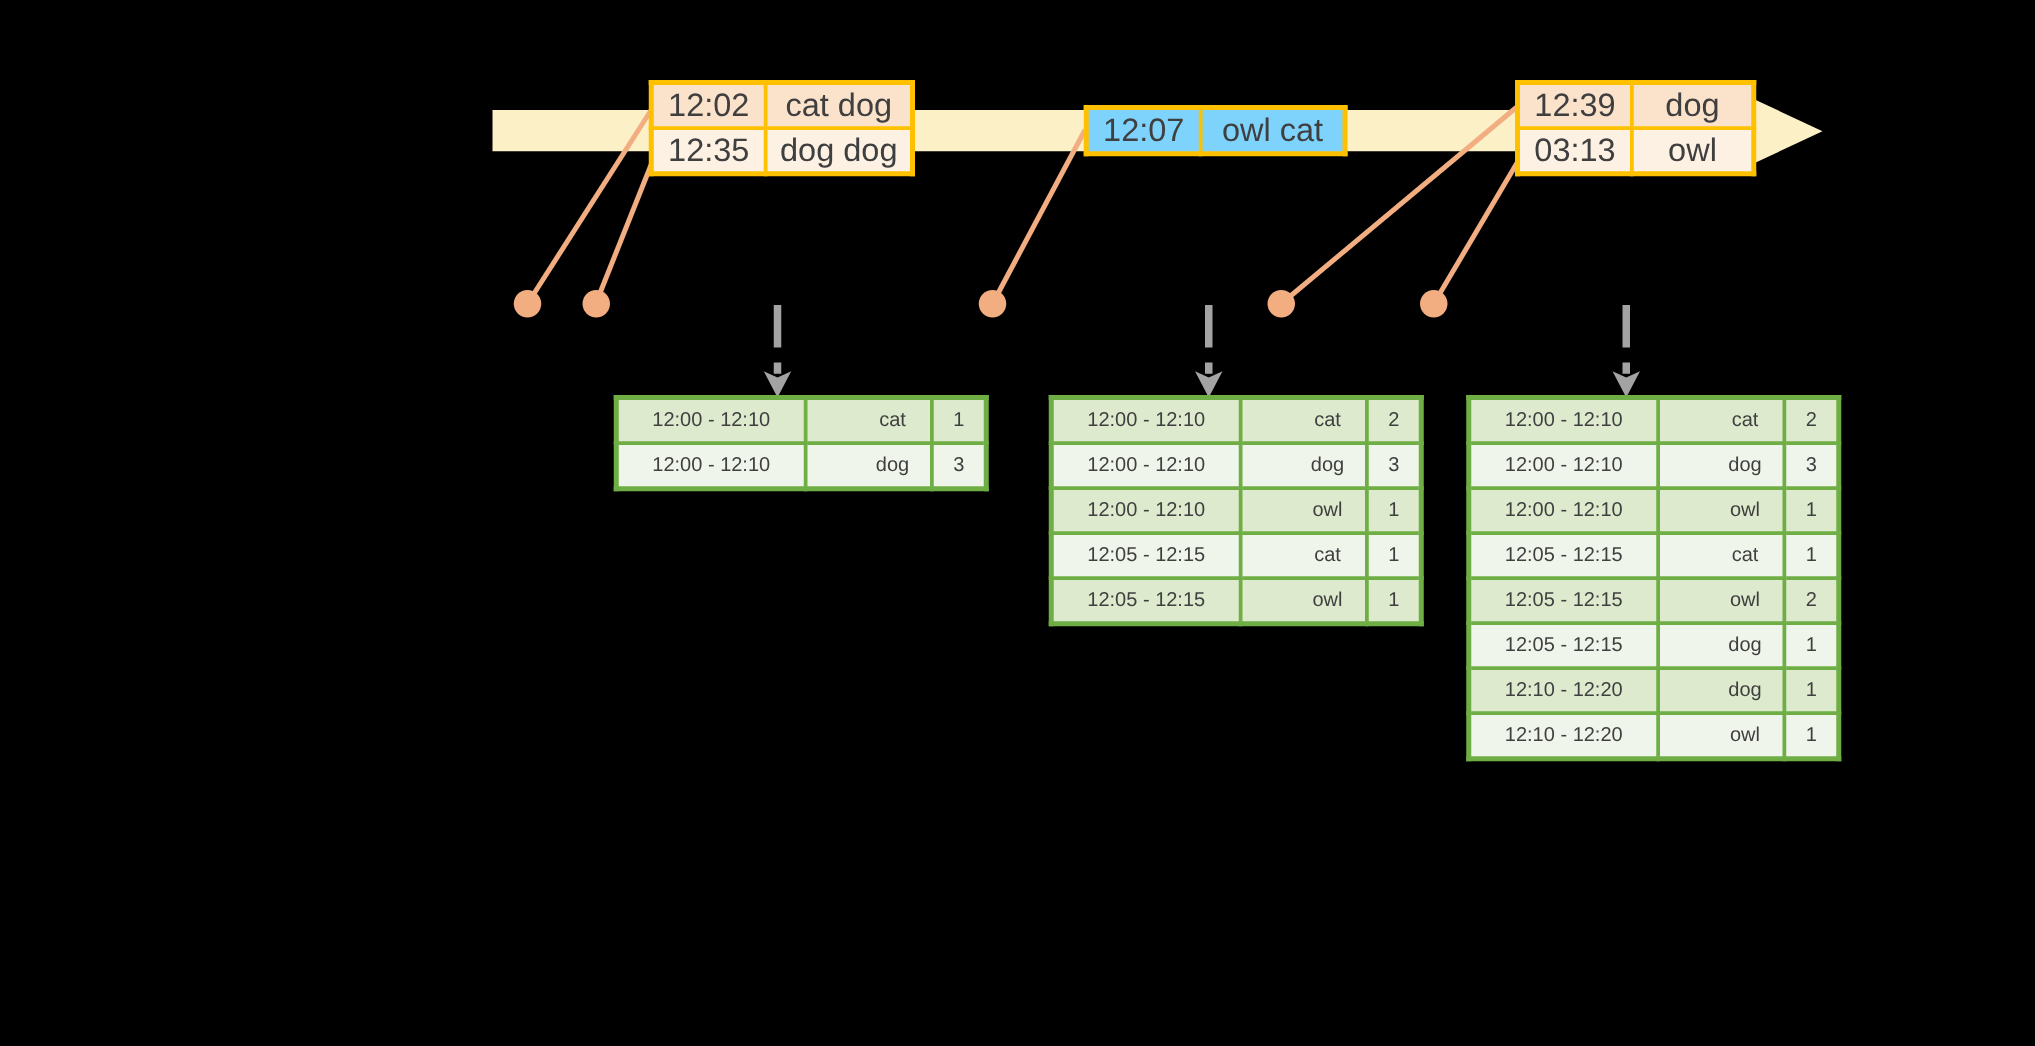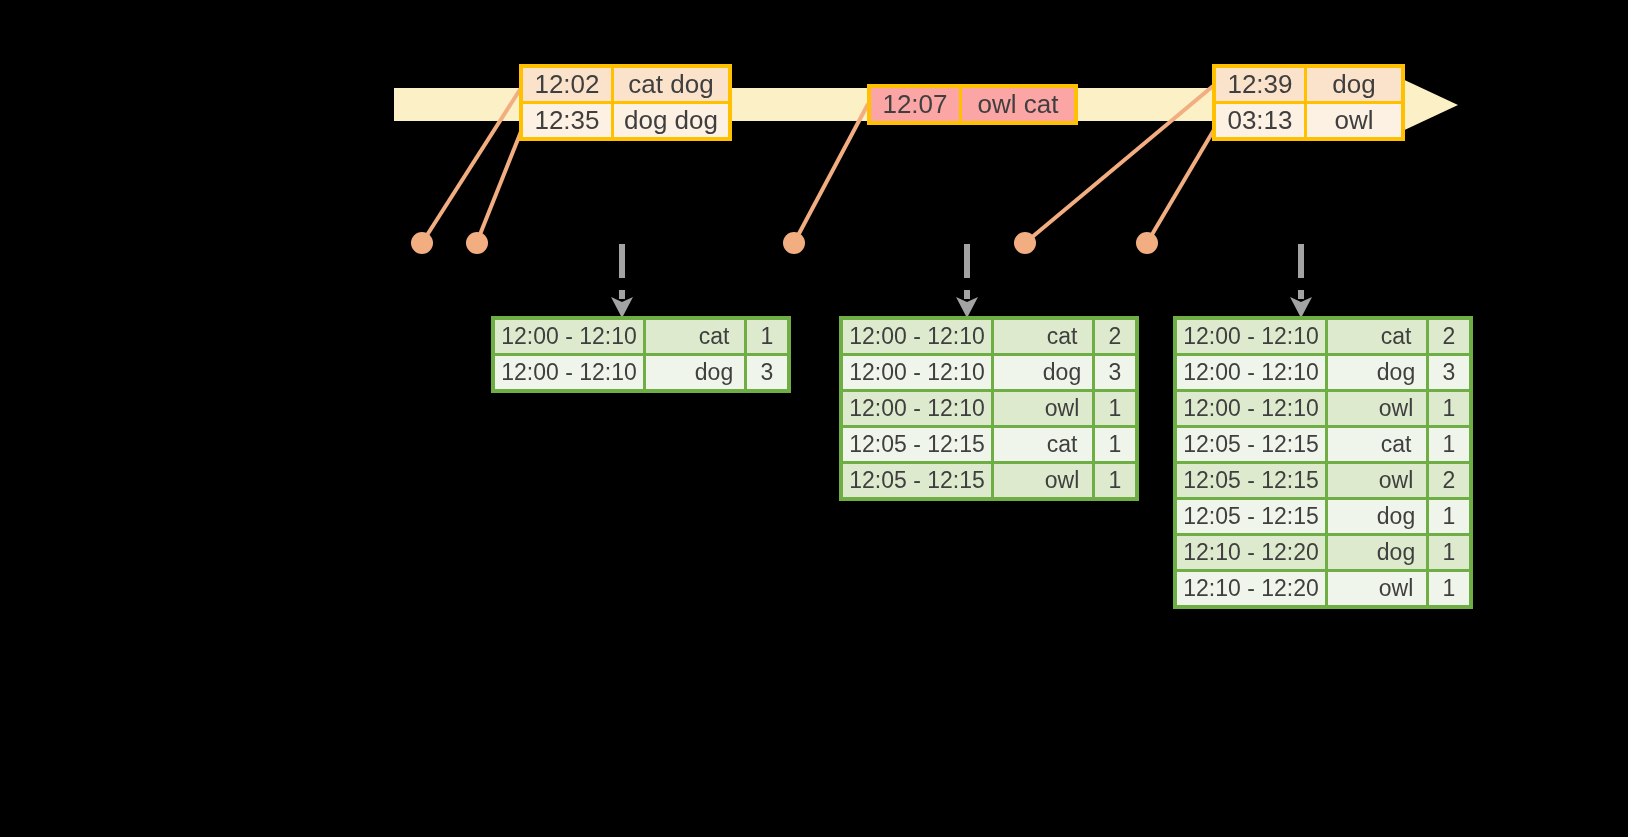--- a/index.html
+++ b/index.html
@@ -47,27 +47,27 @@
     vertical-align:middle;
     padding:0 4px;
     white-space:nowrap;
   }
   .event-table .c-time{width:80px;}
   .et1 .c-words{width:106px;margin-top:44px;}
   .et2 .c-words{width:104px;}
   .et3 .c-words{width:86px;}
   .event-table tr:nth-child(odd) td{background:#FBE2CB;}
   .event-table tr:nth-child(even) td{background:#FDF1E3;}
-  table.event-table.single tr td{background:#fca5a5;}
+  table.event-table.single tr td{background:#7dd3fc;}
   
   table.result-table{
     position:absolute;
     border-collapse:collapse;
     border:4px solid #6FAE45;
-    font-size:23px;
+    font-size:16px;
     table-layout:fixed;
   }
   table.result-table td{
     border:3px solid #6FAE45;
     height:33px;
     text-align:center;
     vertical-align:middle;
     padding:0 2px;
     white-space:nowrap;
   }

